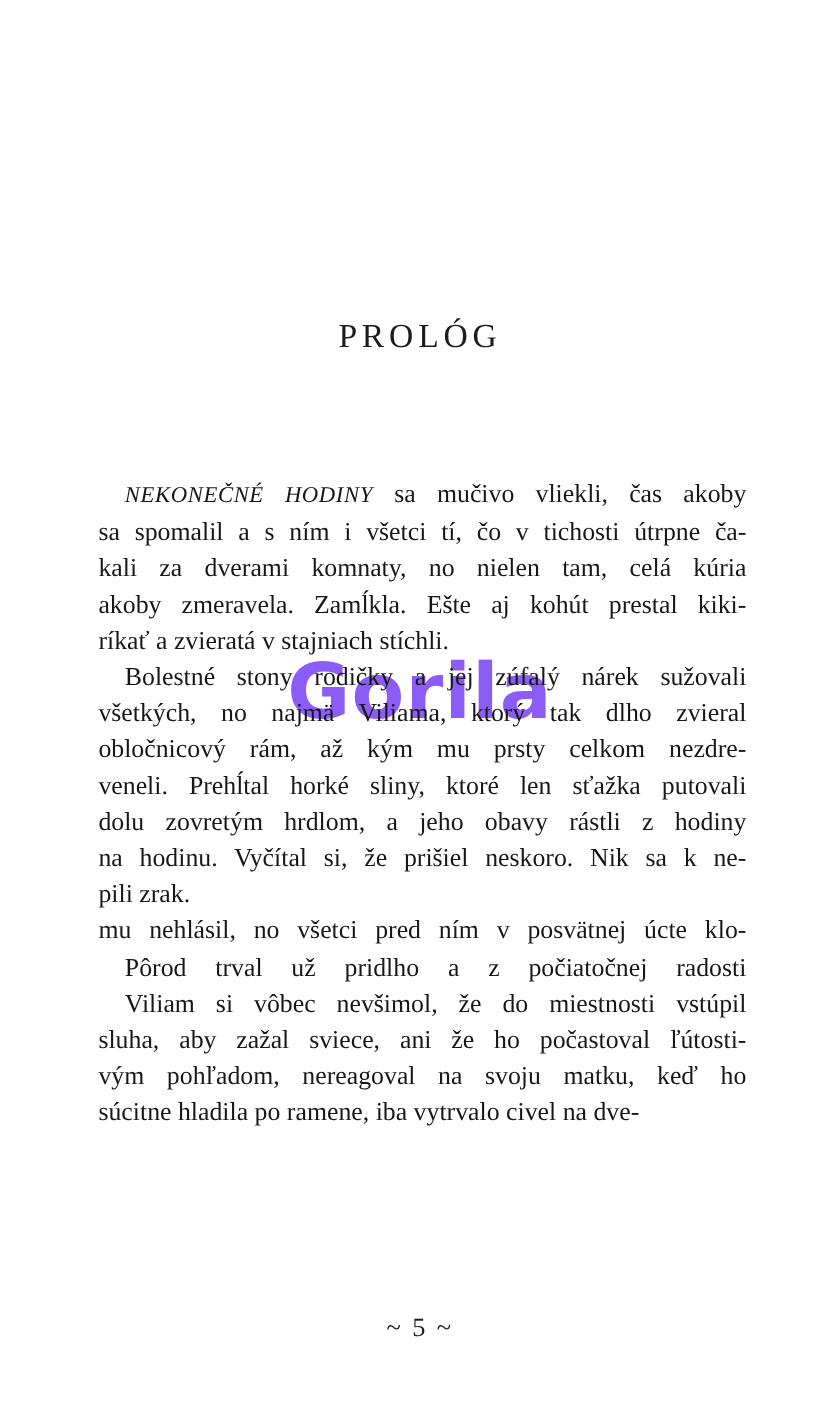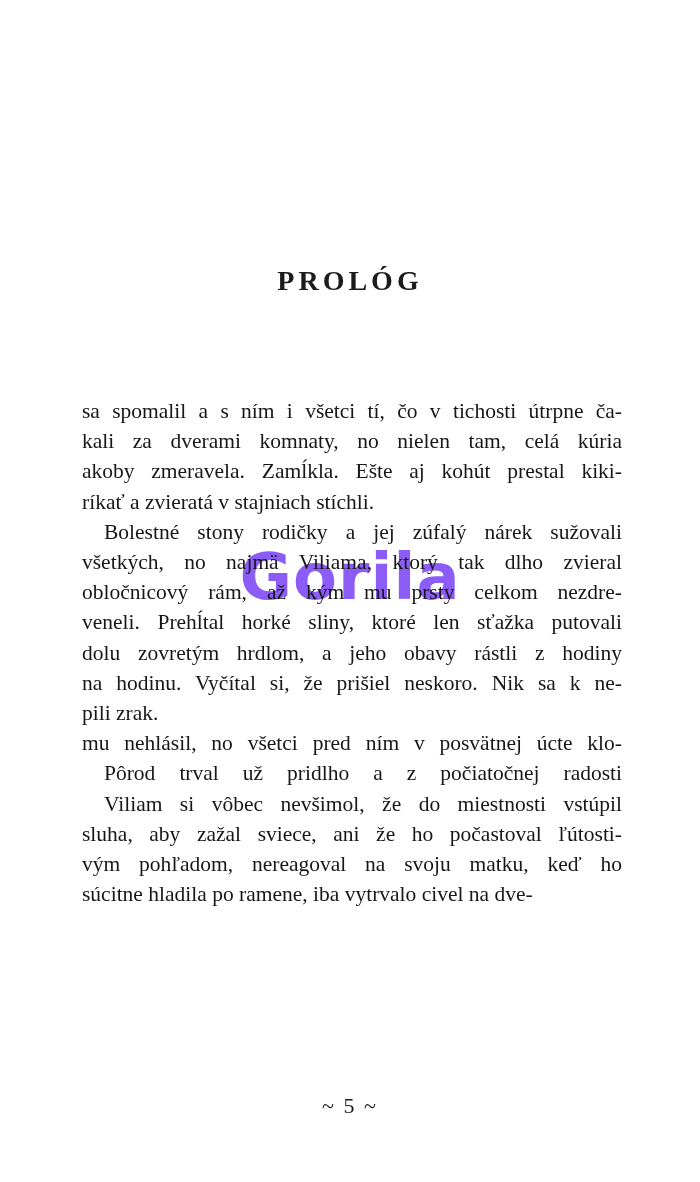--- a/index.html
+++ b/index.html
@@ -19,21 +19,21 @@
     inset: 0;
     background: #ffffff;
   }
   .chapter-title {
     position: absolute;
     top: 265px;
     left: 0;
     width: 100%;
     text-align: center;
     font-size: 28px;
-    font-weight: bold;
+    font-weight: normal;
     letter-spacing: 4px;
     color: #1c1c1c;
     z-index: 2;
   }
   .watermark {
     position: absolute;
     top: 544px;
     left: 50%;
     transform: translateX(-50%);
     font-family: "DejaVu Sans", sans-serif;
@@ -87,20 +87,21 @@
 <body>
 
 <div class="page">
 
   <div class="chapter-title">PROLÓG</div>
 
   <div class="watermark">Gorila</div>
 
   <div class="body-text">
       <div>
+        <div class="line first"><span class="lead-in">NEKONEČNÉ HODINY</span> sa mučivo vliekli, čas akoby</div>
         <div class="line">sa spomalil a s ním i všetci tí, čo v tichosti útrpne ča-</div>
         <div class="line">kali za dverami komnaty, no nielen tam, celá kúria</div>
         <div class="line">akoby zmeravela. Zamĺkla. Ešte aj kohút prestal kiki-</div>
         <div class="line last">ríkať a zvieratá v stajniach stíchli.</div>
       </div>
       <div>
         <div class="line first">Bolestné stony rodičky a jej zúfalý nárek sužovali</div>
         <div class="line">všetkých, no najmä Viliama, ktorý tak dlho zvieral</div>
         <div class="line">obločnicový rám, až kým mu prsty celkom nezdre-</div>
         <div class="line">veneli. Prehĺtal horké sliny, ktoré len sťažka putovali</div>

